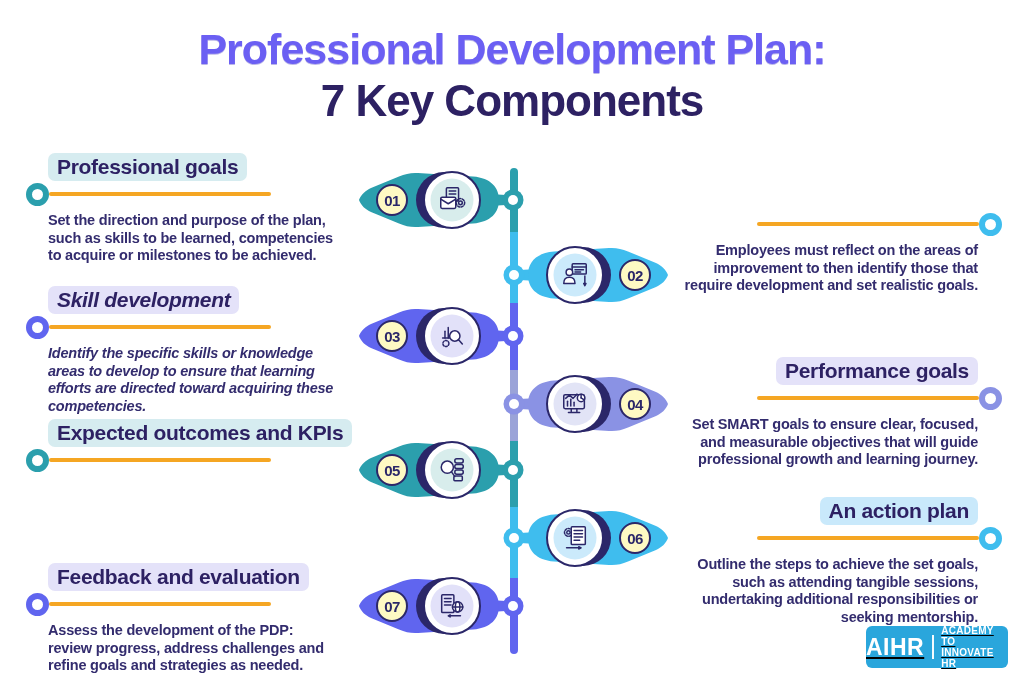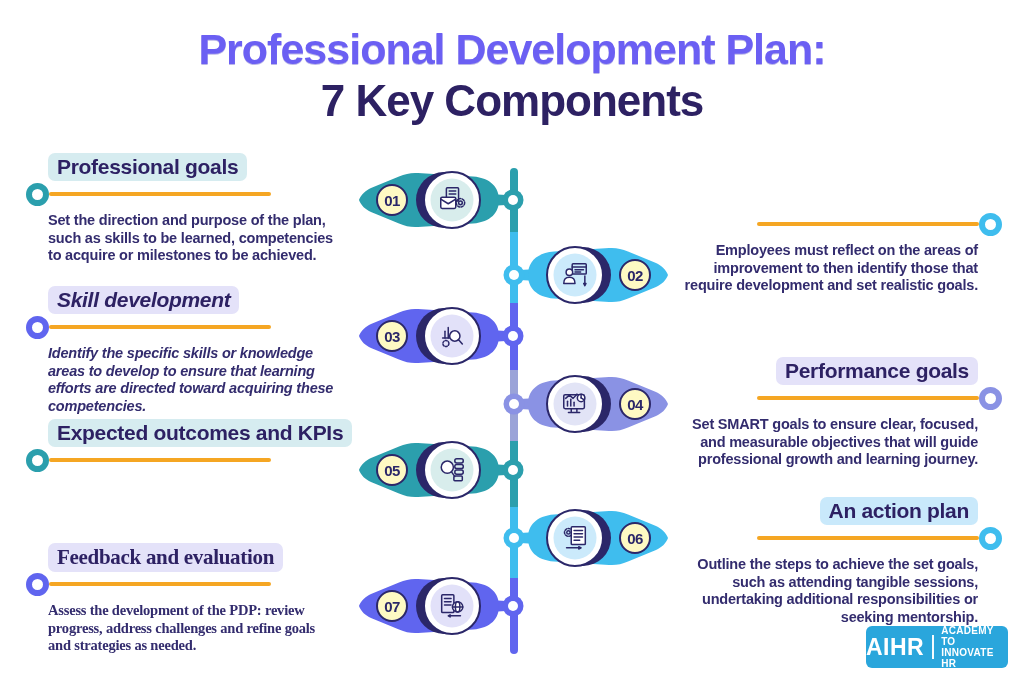--- a/index.html
+++ b/index.html
@@ -38,21 +38,21 @@
   .num-badge{position:absolute;top:16px;width:32px;height:32px;border-radius:50%;
       background:#fef9c3;border:2px solid #2B2769;box-sizing:border-box;
       display:flex;align-items:center;justify-content:center;
       font-size:15px;font-weight:bold;color:#2B2769;letter-spacing:-0.5px;}
   .icon-wrap{position:absolute;top:17px;width:30px;height:30px;display:flex;
       align-items:center;justify-content:center;}
   .icon-wrap svg{stroke:#2B2769;fill:none;stroke-width:1.6;stroke-linecap:round;stroke-linejoin:round;}
 
   
   .logo{position:absolute;left:866px;top:626px;width:142px;height:42px;border-radius:6px;
-        display:flex;align-items:center;justify-content:center;}
+        display:flex;align-items:center;justify-content:center;text-decoration:underline;}
   .logo .brand{color:#fff;font-size:23px;font-weight:bold;letter-spacing:0.5px;}
   .logo .div{width:2px;height:24px;background:#fff;opacity:.95;margin:0 7px 0 8px;}
   .logo .tag{color:#fff;font-size:10px;font-weight:bold;line-height:11px;letter-spacing:0.3px;}
 </style>
 </head>
 <body>
 
 <div class="canvas">
 
   <div class="title">
@@ -267,21 +267,21 @@
       </div>
       <div class="side-item left" style="top: 418px; left: 26px; width: 322px;">
         <div class="hl-row">
           <span class="hl" style="background:#D6ECF0">Expected outcomes and KPIs</span>
         </div>
         <div class="rule-row">
           <span class="ring" style="border-color:#2B9FAD"></span>
           <span class="rule" style="background:#F5A623"></span>
         </div>
       </div>
-      <div class="side-item left" style="top: 542px; left: 26px; width: 322px; font-family: Liberation Serif, serif;">
+      <div class="side-item left" style="top: 562px; left: 26px; width: 322px;">
         <div class="hl-row">
           <span class="hl" style="background:#E4E2F9">Feedback and evaluation</span>
         </div>
         <div class="rule-row">
           <span class="ring" style="border-color:#6065EF"></span>
           <span class="rule" style="background:#F5A623"></span>
         </div>
         <p class="body">Assess the development of the PDP: review progress, address challenges and refine goals and strategies as needed.</p>
       </div>
       <div class="side-item right" style="top: 212px; left: 682px; width: 322px;">

